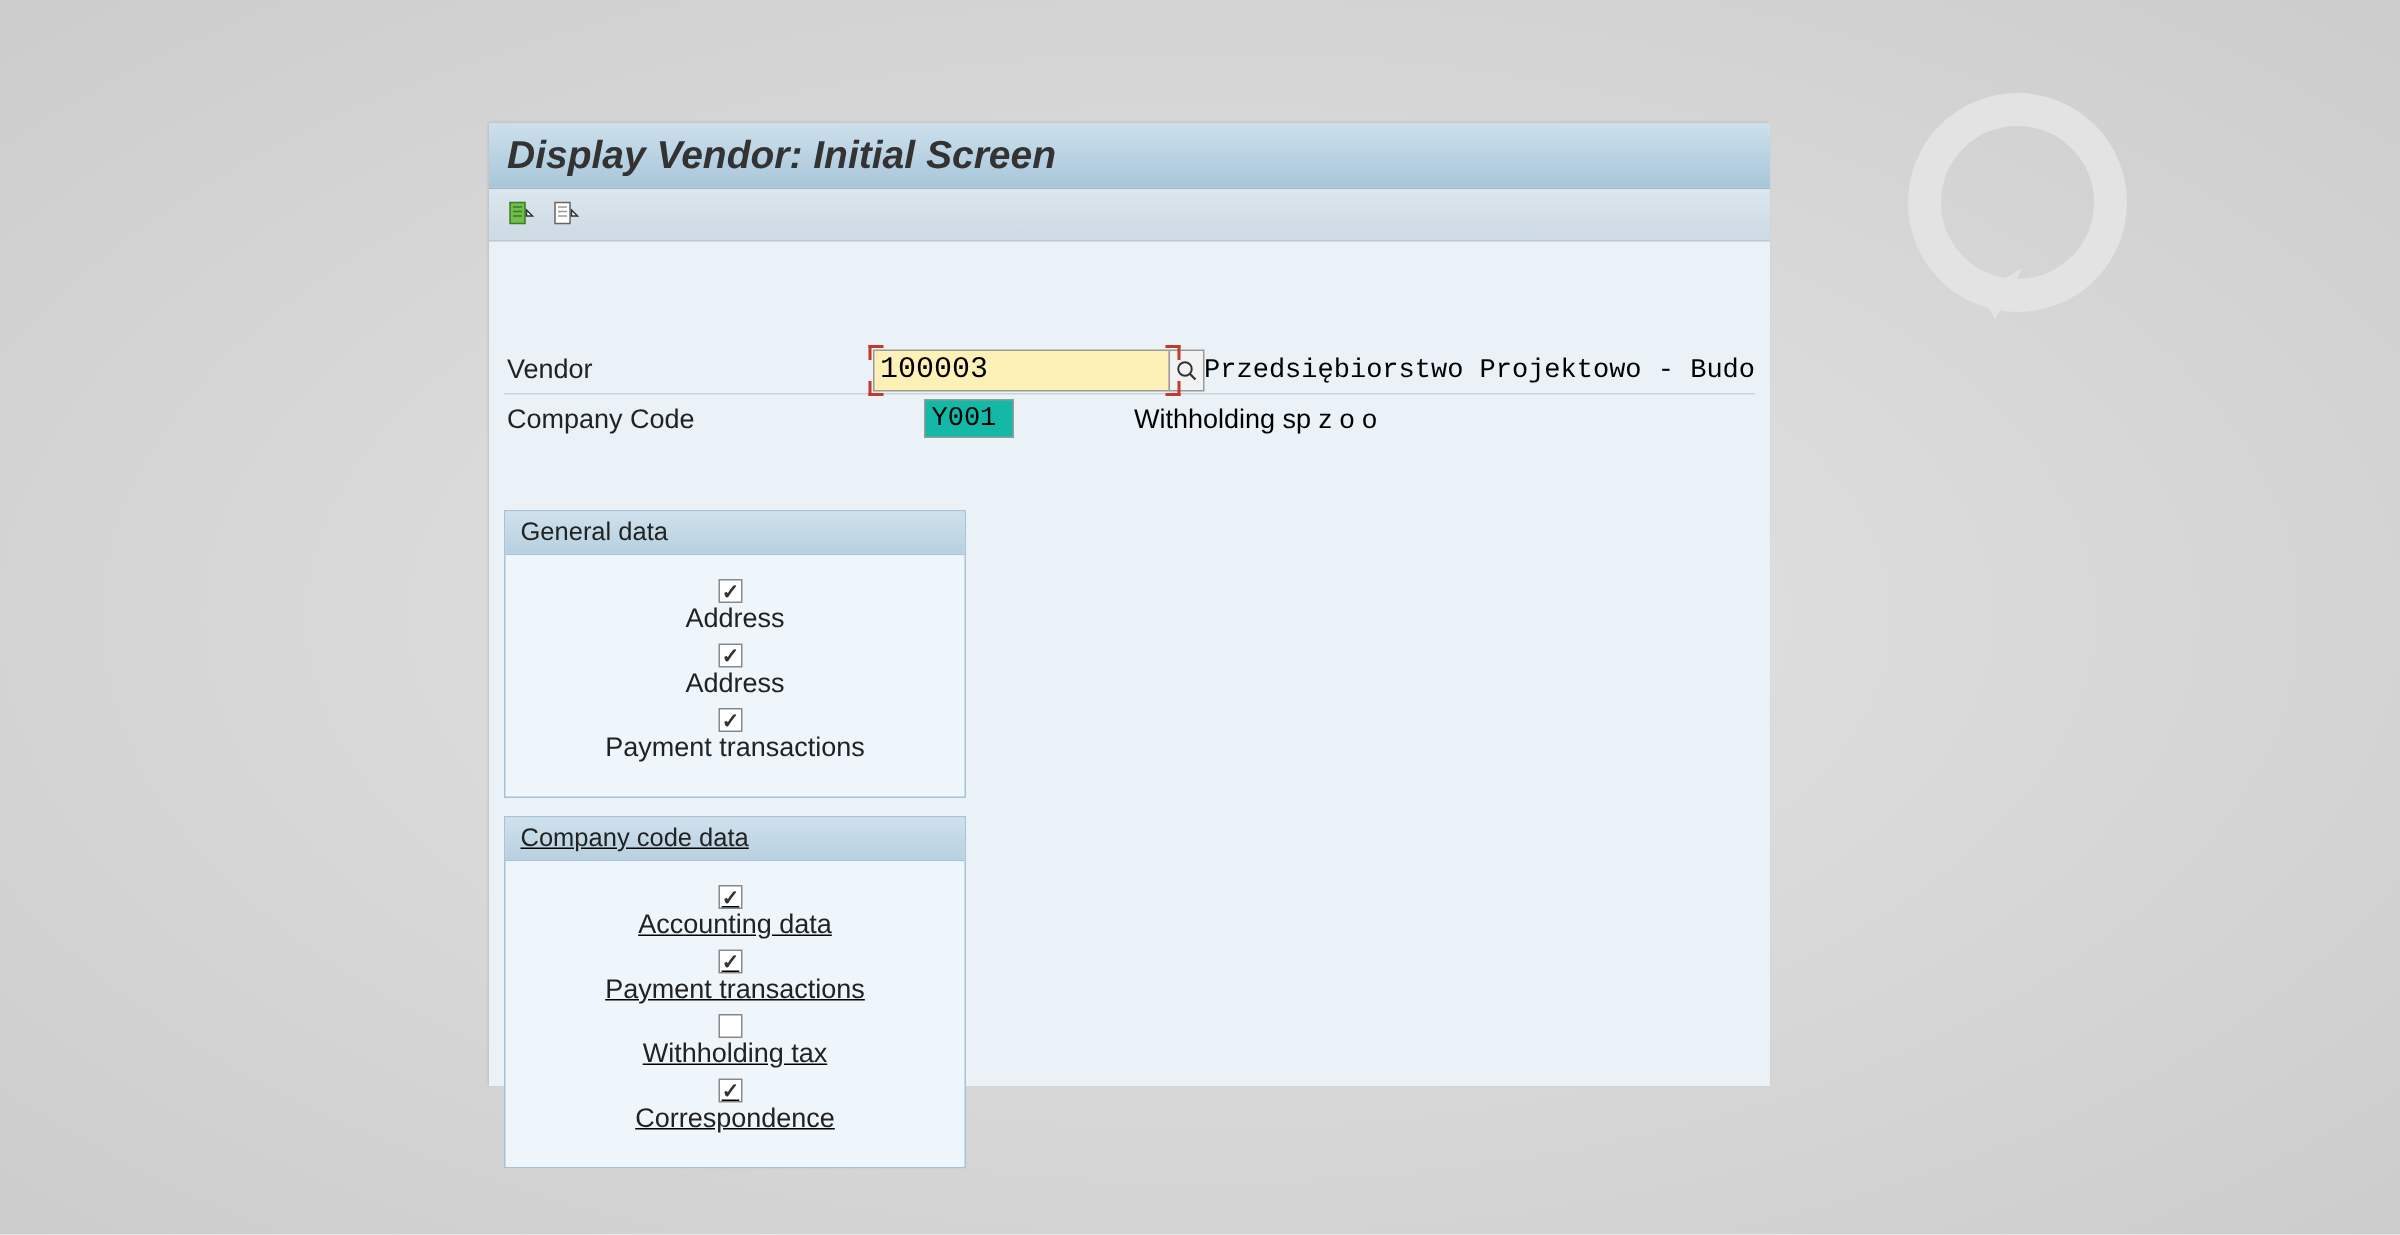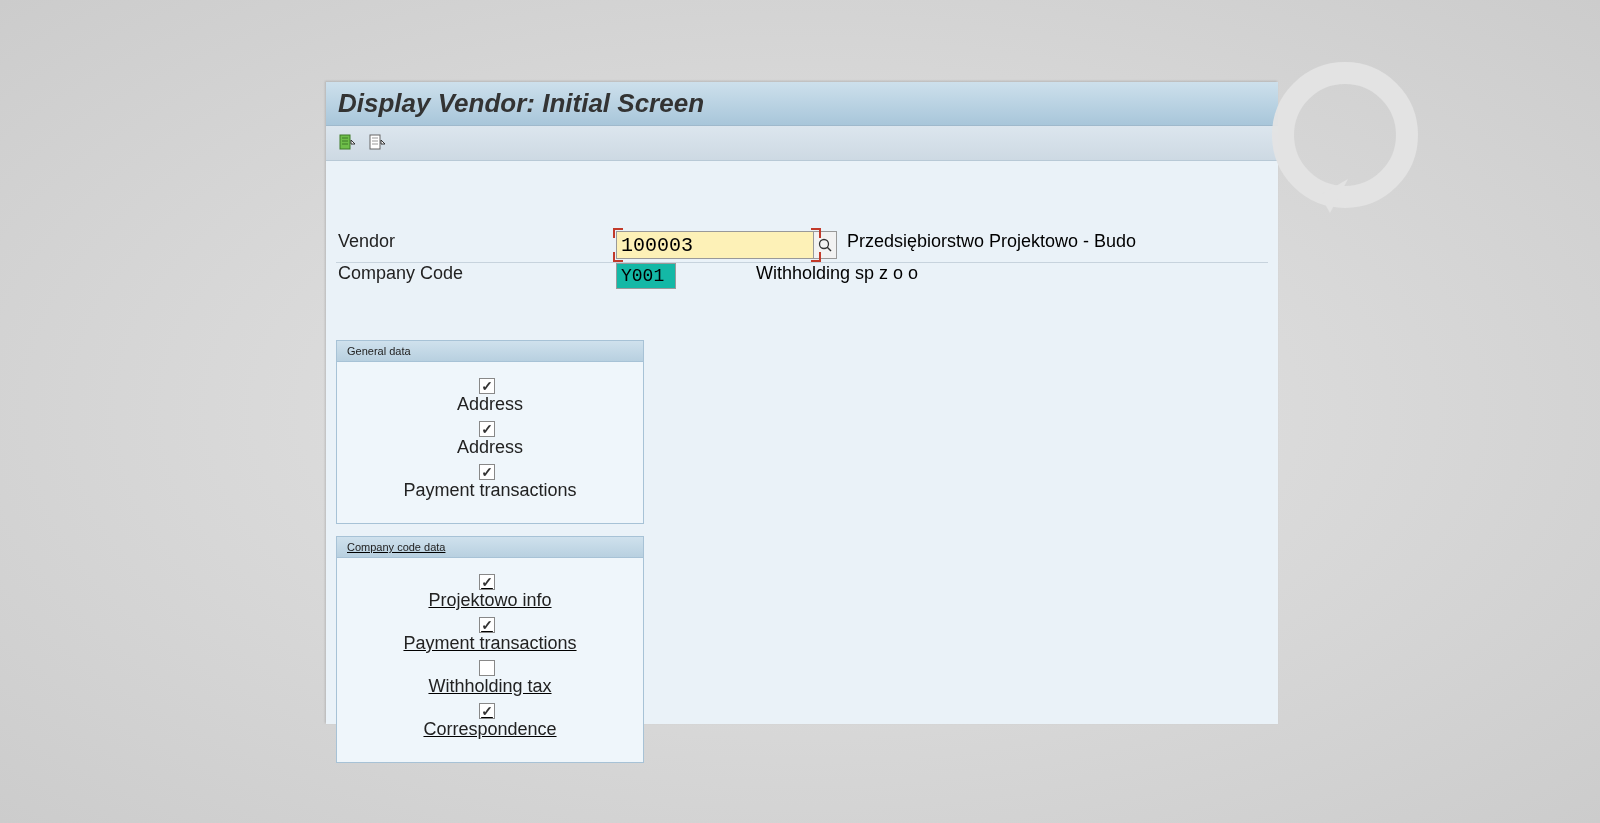--- a/index.html
+++ b/index.html
@@ -11,21 +11,21 @@
     font-size: 18px;
     width: 1600px;
     height: 823px;
     overflow: hidden;
     position: relative;
   }
   .panel {
     position: absolute;
     left: 326px;
     top: 82px;
-    width: 952px;
+    width: 854px;
     height: 642px;
     background: #eaf2f8;
     box-shadow: -1px -1px 2px rgba(0,0,0,0.15);
   }
   .titlebar {
     background: linear-gradient(#cde0ec, #a8c6da);
     color: #333;
     font-weight: bold;
     font-style: italic;
     font-size: 26px;
@@ -43,21 +43,21 @@
     width: 22px;
     height: 22px;
     display: inline-flex;
     align-items: center;
     justify-content: center;
     cursor: pointer;
   }
   .content { padding: 70px 10px 10px 10px; }
   .row {
     display: flex;
-    align-items: flex-start;
+    align-items: center;
     border-bottom: 1px solid #c7d3dd;
     height: 32px;
   }
   .row.noborder { border-bottom: none; }
   .label { width: 280px; padding-left: 2px; color: #222; }
   .field-wrap {
     position: relative;
     display: inline-flex;
     align-items: center;
   }
@@ -82,21 +82,21 @@
   .f4-btn {
     width: 24px; height: 28px;
     border: 1px solid #999;
     background: #f2f2f2;
     display: inline-flex;
     align-items: center;
     justify-content: center;
     margin-left: -1px;
     cursor: pointer;
   }
-  .vendor-desc { margin-left: 10px; white-space: nowrap; }
+  .vendor-desc { white-space: nowrap; font-family: Liberation Mono, monospace; }
   .field-cc {
     background: #14b8a6;
     border: 1px solid #999;
     padding: 3px 4px;
     font-family: "Courier New", monospace;
     font-size: 18px;
     height: 26px;
     width: 60px;
   }
   .cc-desc { margin-left: 80px; }
@@ -104,21 +104,21 @@
     width: 308px;
     border: 1px solid #a7c2d6;
     background: #eff6fb;
     margin-top: 45px;
   }
   .groupbox + .groupbox { margin-top: 12px; text-decoration: underline; }
   .groupbox-title {
     background: linear-gradient(#cfe1ed, #b8d0e0);
     padding: 4px 10px;
     border-bottom: 1px solid #a7c2d6;
-    font-size: 11px;
+    font-size: 17px;
     color: #222;
   }
   .groupbox-body { padding: 10px 16px 16px 16px; }
   .cb-row { display: flex; align-items: center; margin: 6px 0; flex-direction: column; }
   .cb {
     width: 16px; height: 16px;
     border: 1px solid #888;
     background: #fff;
     margin-right: 6px;
     display: inline-flex;
@@ -211,21 +211,21 @@
           <span class="cb-label">Payment transactions</span>
         </div>
       </div>
     </div>
 
     <div class="groupbox">
       <div class="groupbox-title">Company code data</div>
       <div class="groupbox-body">
         <div class="cb-row">
           <span class="cb checked"></span>
-          <span class="cb-label">Projektowo info</span>
+          <span class="cb-label">Accounting data</span>
         </div>
         <div class="cb-row">
           <span class="cb checked"></span>
           <span class="cb-label">Payment transactions</span>
         </div>
         <div class="cb-row">
           <span class="cb"></span>
           <span class="cb-label">Withholding tax</span>
         </div>
         <div class="cb-row">

